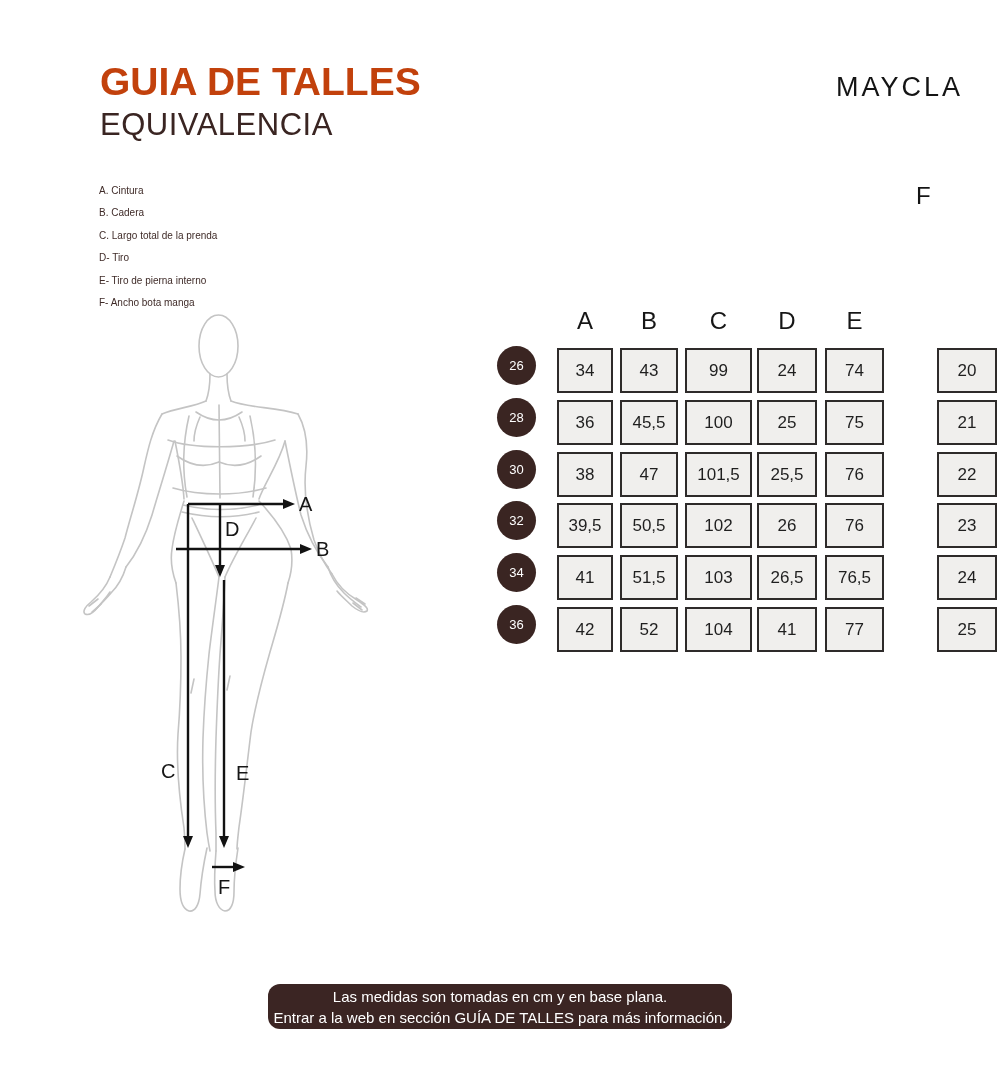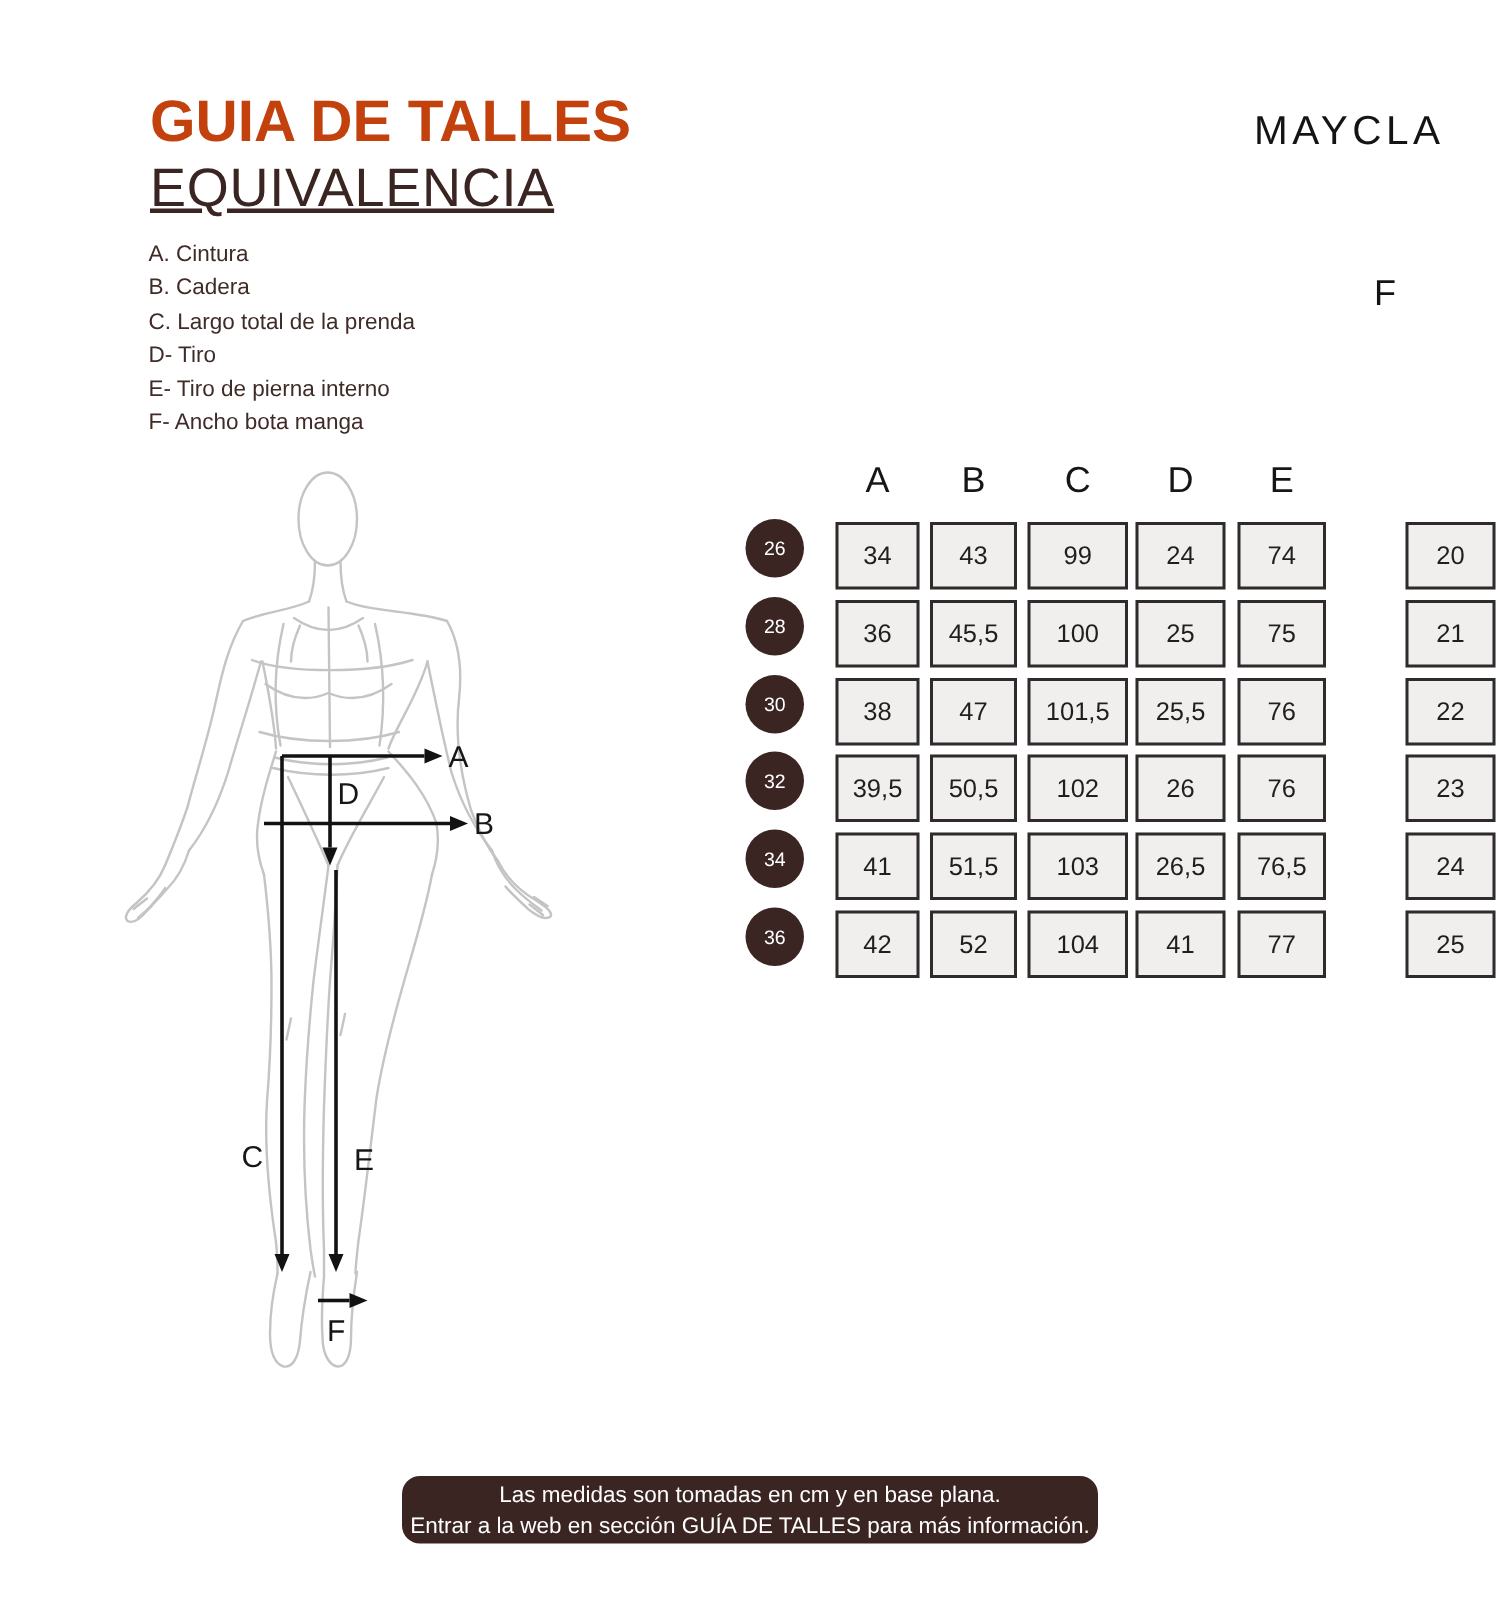--- a/index.html
+++ b/index.html
@@ -3,27 +3,27 @@
 <meta charset="utf-8">
 <style>
   html,body{margin:0;padding:0;background:#ffffff;}
   .page{
     position:relative;width:1000px;height:1067px;background:#ffffff;overflow:hidden;
     font-family:"Liberation Sans",sans-serif;
   }
   
   .titleblock{position:absolute;left:100px;top:60px;}
   .title{font-size:39px;font-weight:bold;color:#c2410c;margin:0;line-height:44px;letter-spacing:0px;}
-  .subtitle{font-size:36px;font-weight:400;color:#3a2522;margin:5px 0 0 0;line-height:32px;letter-spacing:0.5px;text-decoration:underline;}
+  .subtitle{font-size:31px;font-weight:400;color:#3a2522;margin:5px 0 0 0;line-height:32px;letter-spacing:0.5px;}
   
   .brand{position:absolute;left:836px;top:72px;font-size:27px;font-weight:400;letter-spacing:3px;color:#141414;}
   
   .f-float{position:absolute;left:916px;top:182px;font-size:24px;color:#141414;}
   
-  .legend{position:absolute;left:99px;top:159px;font-size:15px;color:#3f2b28;line-height:22.4px;}
+  .legend{position:absolute;left:99px;top:180px;font-size:10px;color:#3f2b28;line-height:22.4px;}
   
   .figure{position:absolute;left:80px;top:300px;width:340px;height:630px;}
   .body-line{fill:none;stroke:#c4c4c4;stroke-width:1.6;stroke-linecap:round;stroke-linejoin:round;}
   .body-fill{fill:none;stroke:#c4c4c4;stroke-width:1.6;}
   .arrow-line{stroke:#121212;stroke-width:2.4;fill:none;}
   .arrow-head{fill:#121212;stroke:none;}
   .fig-label{font-family:"Liberation Sans",sans-serif;font-size:20px;fill:#161616;}
   
   .table{position:absolute;left:0;top:0;width:1000px;height:1067px;}
   .hdr{position:absolute;top:304px;height:34px;display:flex;align-items:center;justify-content:center;

